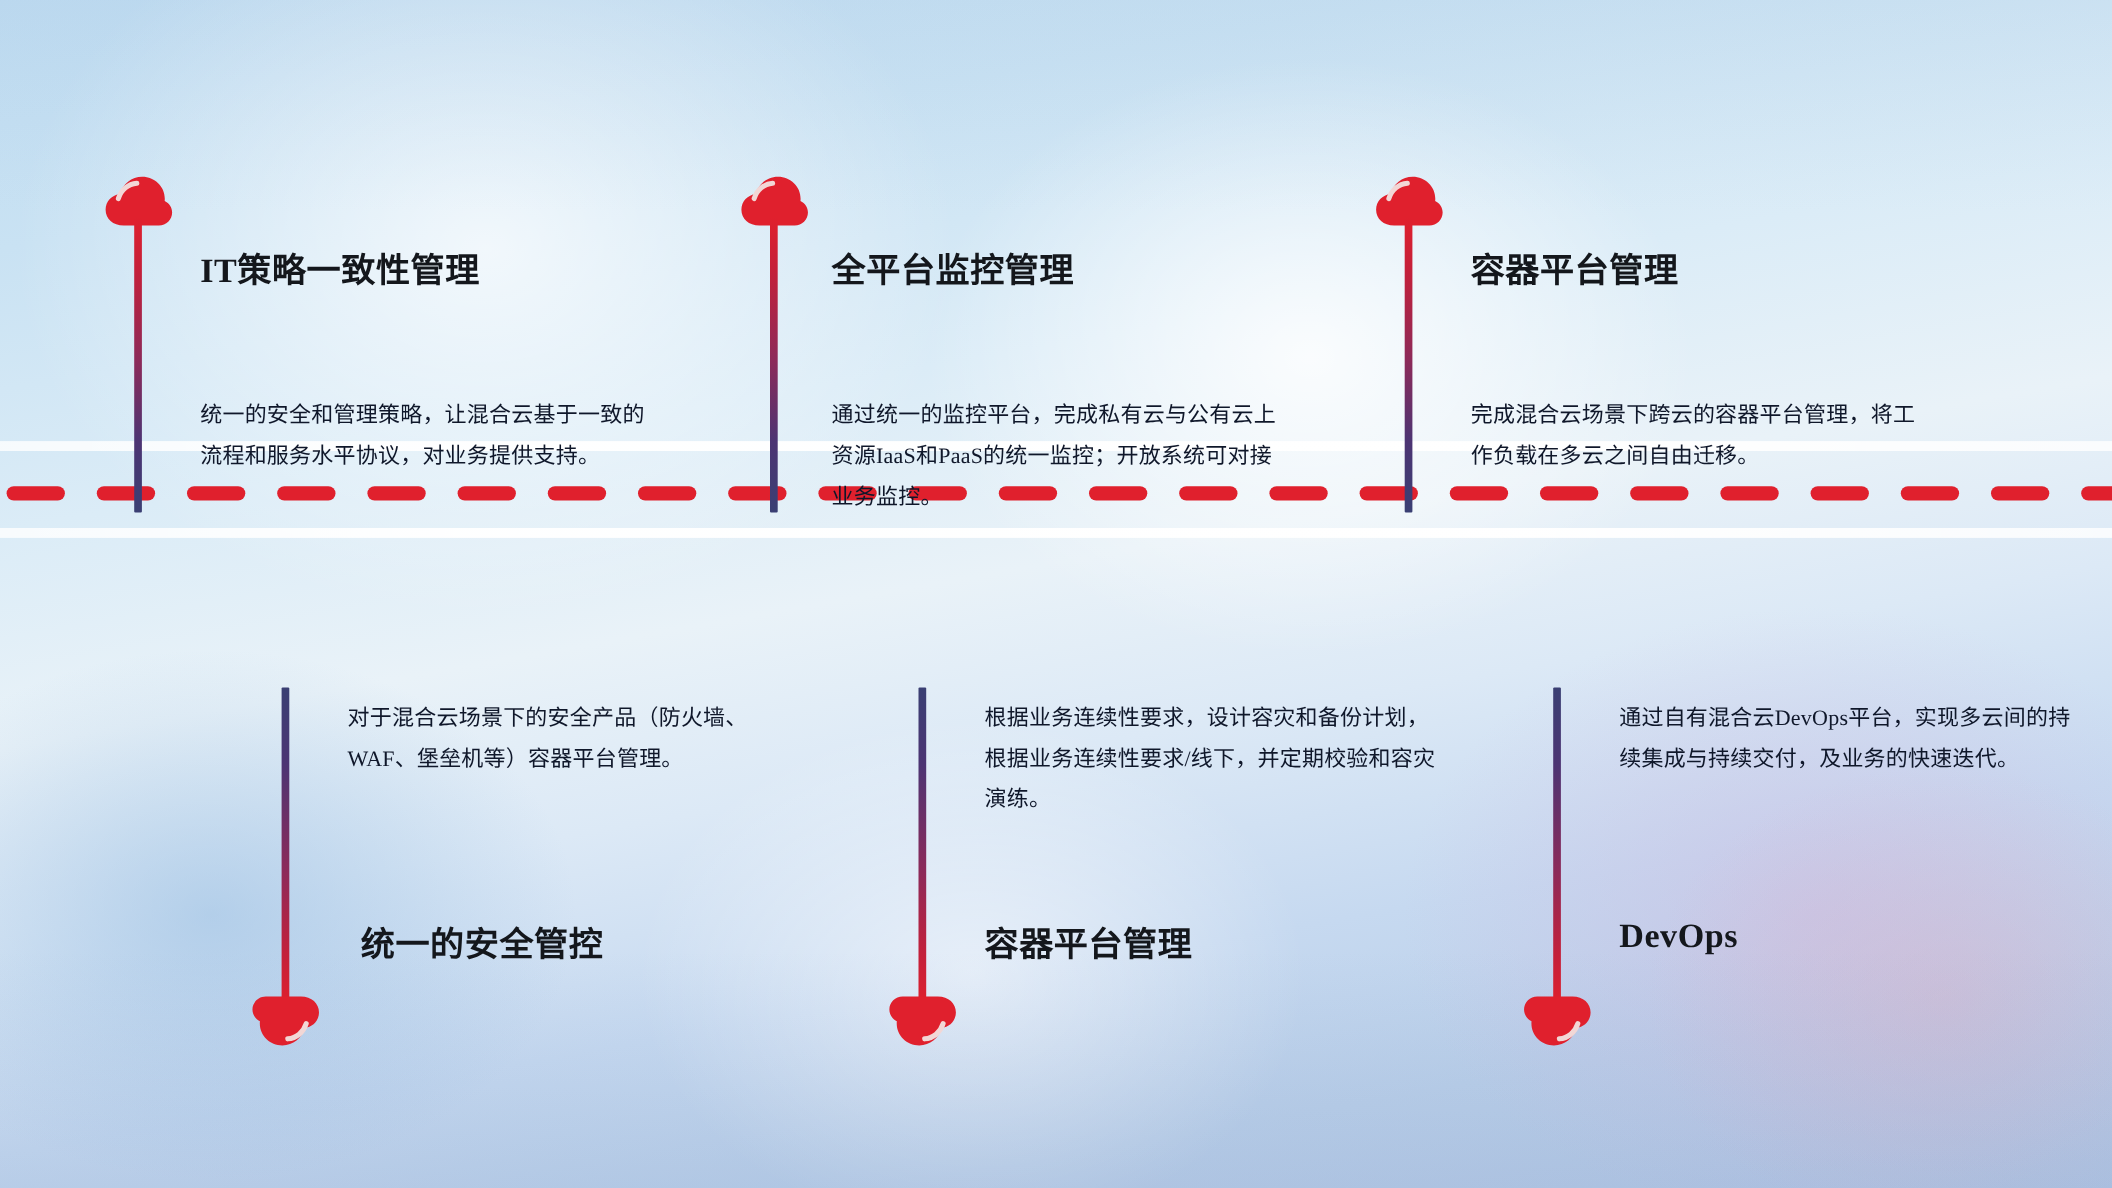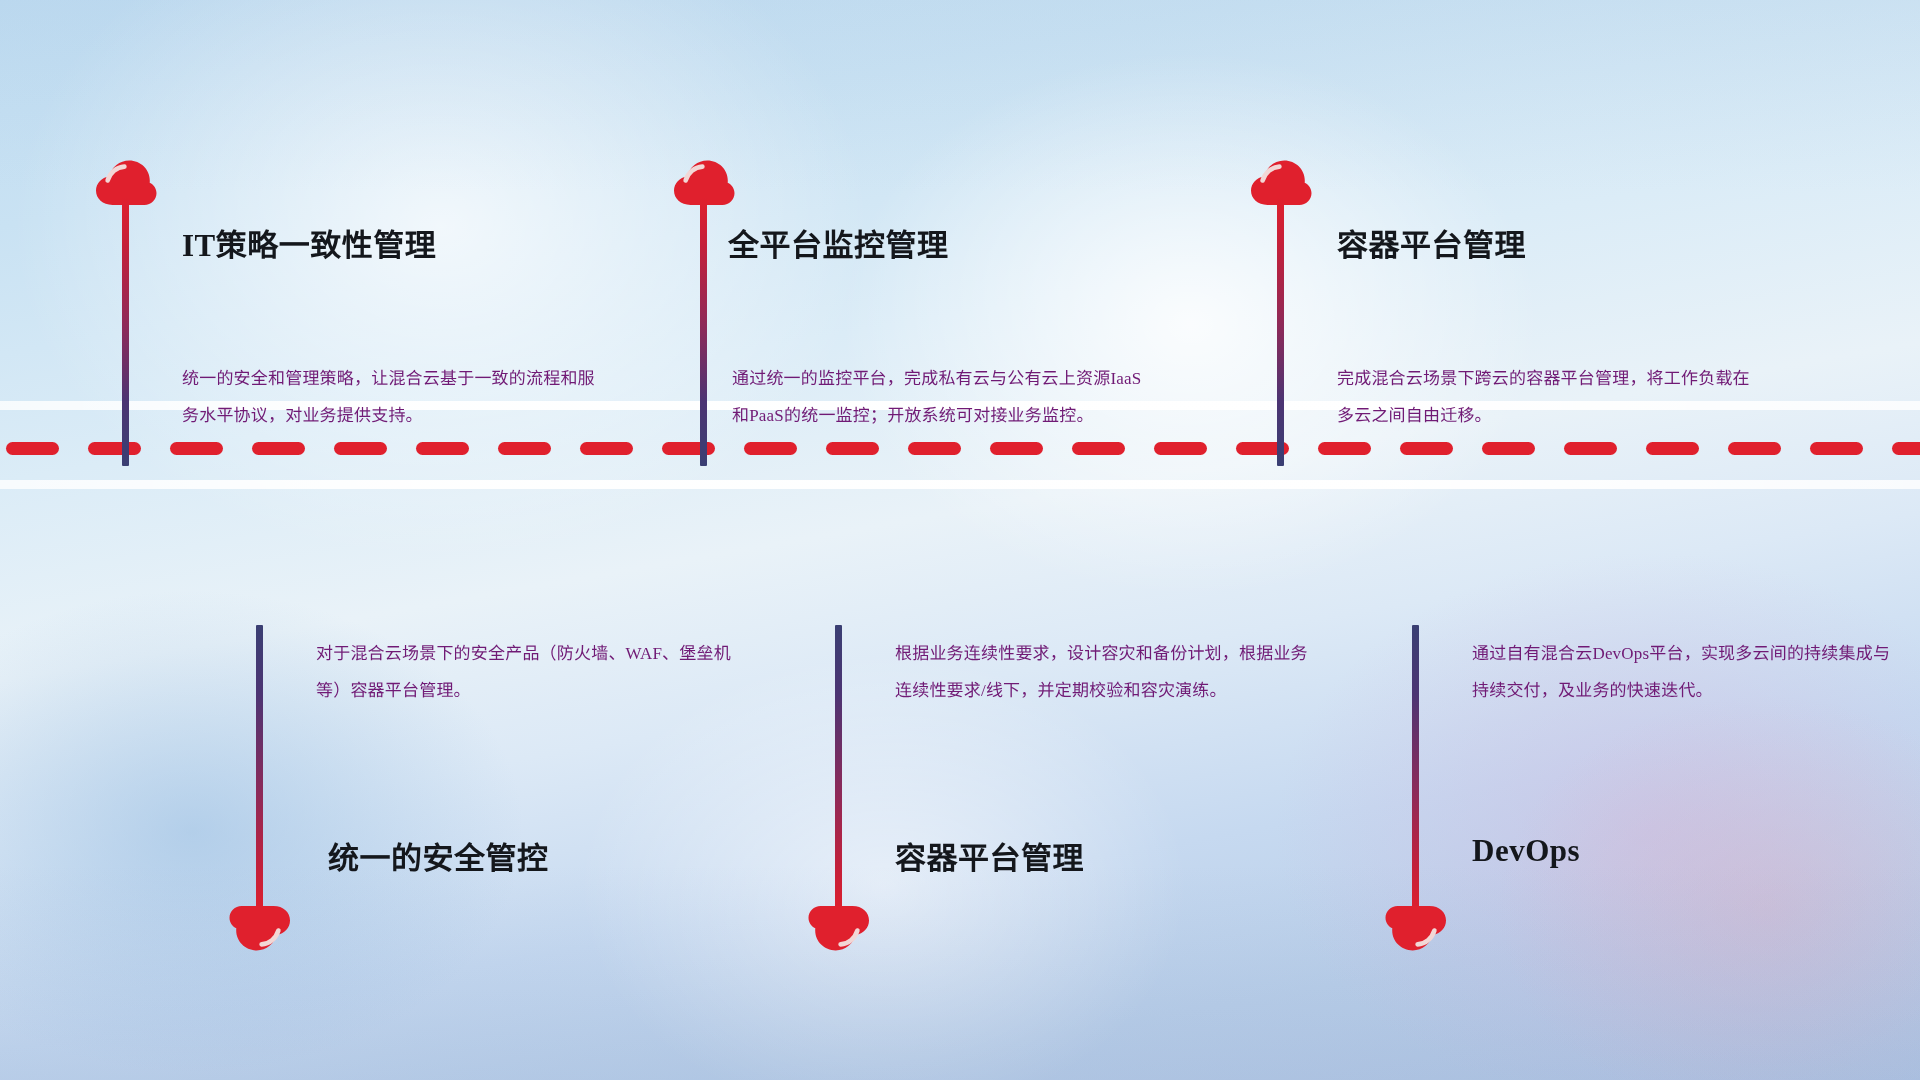--- a/index.html
+++ b/index.html
@@ -115,23 +115,23 @@
   .item-title {
     position: absolute;
     font-size: 31px;
     font-weight: 700;
     color: #14171c;
     letter-spacing: 0.5px;
     white-space: nowrap;
   }
   .item-body {
     position: absolute;
-    font-size: 17px;
+    font-size: 20px;
     line-height: 37px;
-    color: #701a75;
+    color: #0f172a;
     letter-spacing: 0.2px;
     width: 370px;
   }
 </style>
 </head>
 <body>
 
 <div id="stage">
 
   <div class="bg-base"></div>
@@ -185,22 +185,22 @@
   </div>
 
   <div class="pin-group">
     <div class="cloud-icon" style="left:673px; top:160px;">
       <svg viewBox="0 0 62 46" width="62" height="46" aria-hidden="true">
         <path d="M17.5 45 C7.6 45 1 38.6 1 30.6 C1 23.2 6.7 17.2 14.2 16.4 C16.4 7.2 24.6 0.6 34.3 0.6 C45.6 0.6 54.8 9.5 54.8 20.5 C54.8 21.3 54.8 22 54.7 22.7 C58.9 24.6 61.5 28.6 61.5 33.2 C61.5 39.7 56.1 45 49.4 45 Z" fill="#e0202d"></path>
         <path d="M12.6 20.5 C15.0 12.6 21.6 7.2 29.4 6.6" fill="none" stroke="#f2d7d6" stroke-width="4.6" stroke-linecap="round"></path>
       </svg>
     </div>
     <div class="pin-line down" style="left:700px; top:198px; height:268px;"></div>
-    <div class="item-title" style="left:728px; top:220px;">全平台监控管理</div>
-    <div class="item-body" style="left:732px; top:360px; width:420px;">通过统一的监控平台，完成私有云与公有云上资源IaaS和PaaS的统一监控；开放系统可对接业务监控。</div>
+    <div class="item-title" style="left:756px; top:220px;">全平台监控管理</div>
+    <div class="item-body" style="left:756px; top:360px; width:420px;">通过统一的监控平台，完成私有云与公有云上资源IaaS和PaaS的统一监控；开放系统可对接业务监控。</div>
   </div>
 
   <div class="pin-group">
     <div class="cloud-icon" style="left:1250px; top:160px;">
       <svg viewBox="0 0 62 46" width="62" height="46" aria-hidden="true">
         <path d="M17.5 45 C7.6 45 1 38.6 1 30.6 C1 23.2 6.7 17.2 14.2 16.4 C16.4 7.2 24.6 0.6 34.3 0.6 C45.6 0.6 54.8 9.5 54.8 20.5 C54.8 21.3 54.8 22 54.7 22.7 C58.9 24.6 61.5 28.6 61.5 33.2 C61.5 39.7 56.1 45 49.4 45 Z" fill="#e0202d"></path>
         <path d="M12.6 20.5 C15.0 12.6 21.6 7.2 29.4 6.6" fill="none" stroke="#f2d7d6" stroke-width="4.6" stroke-linecap="round"></path>
       </svg>
     </div>
     <div class="pin-line down" style="left:1277px; top:198px; height:268px;"></div>

